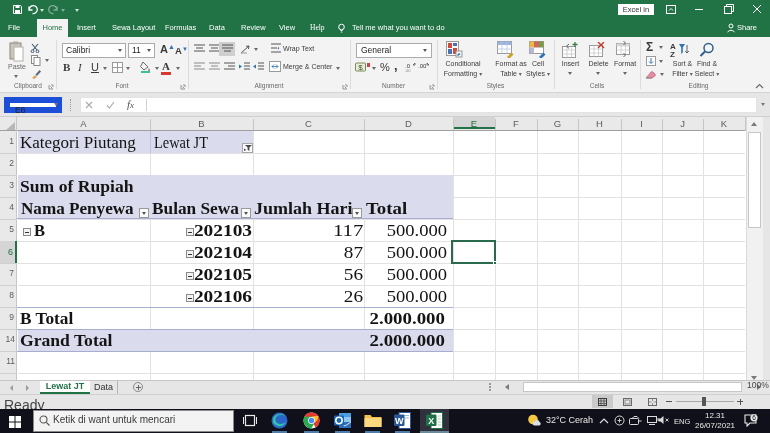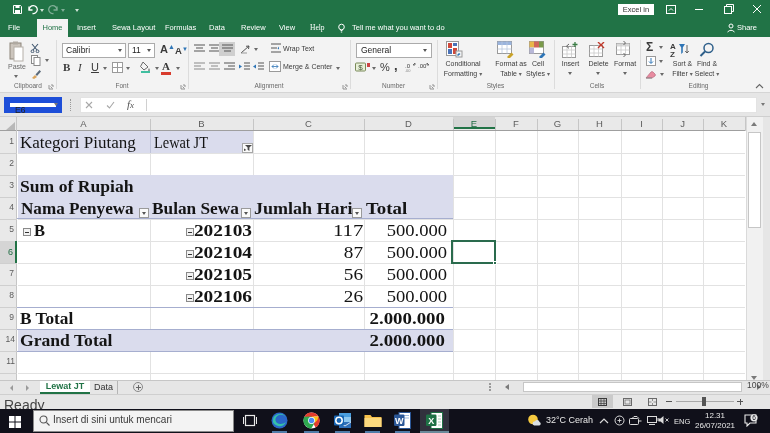--- a/index.html
+++ b/index.html
@@ -512,21 +512,21 @@
       <rect x="0" y="0" width="5.5" height="5.5" fill="#fff"></rect>
       <rect x="6.5" y="0" width="5.5" height="5.5" fill="#fff"></rect>
       <rect x="0" y="6.5" width="5.5" height="5.5" fill="#fff"></rect>
       <rect x="6.5" y="6.5" width="5.5" height="5.5" fill="#fff"></rect>
     </svg>
 <div class="ab" style="left:33px;top:410px;width:201px;height:22px;background:#f3f3f3;border:1px solid #8a8a8a;"></div>
 <svg class="ab" style="left:39px;top:415px;" width="11" height="11" viewBox="0 0 11 11">
       <circle cx="4.5" cy="4.5" r="3.5" fill="none" stroke="#555" stroke-width="1.1"></circle>
       <path d="M7.5 7.5 L10.5 10.5" stroke="#555" stroke-width="1.1"></path>
     </svg>
-<div class="ab" style="left:53px;top:414px;font-size:10px;color:#3b3b3b;">Insert di sini untuk mencari</div>
+<div class="ab" style="left:53px;top:414px;font-size:10px;color:#3b3b3b;">Ketik di want untuk mencari</div>
 <svg class="ab" style="left:243px;top:414px;" width="14" height="13" viewBox="0 0 14 13">
       <rect x="2.5" y="1.5" width="9" height="10" fill="none" stroke="#e8e8e8" stroke-width="1.2"></rect>
       <path d="M0.5 3 v7 M13.5 3 v7" stroke="#e8e8e8" stroke-width="1"></path>
     </svg>
 
 <svg class="ab" style="left:271px;top:412px;" width="17" height="17" viewBox="0 0 17 17">
       <circle cx="8.5" cy="8.5" r="8" fill="#2a66c8"></circle>
       <path d="M2 10 a7 7 0 0 1 13-4.5 c-1-2-4-3.5-7-2.5 -2.5 0.9-4 3-3.5 5.5 0.4 2 2.5 3.5 5 3.5 2 0 4-0.8 5.5-2 -1.5 3.5-5 5-8 4 -2.7-0.9-4.6-2.3-5-4z" fill="#35c1a8"></path>
     </svg>
 

